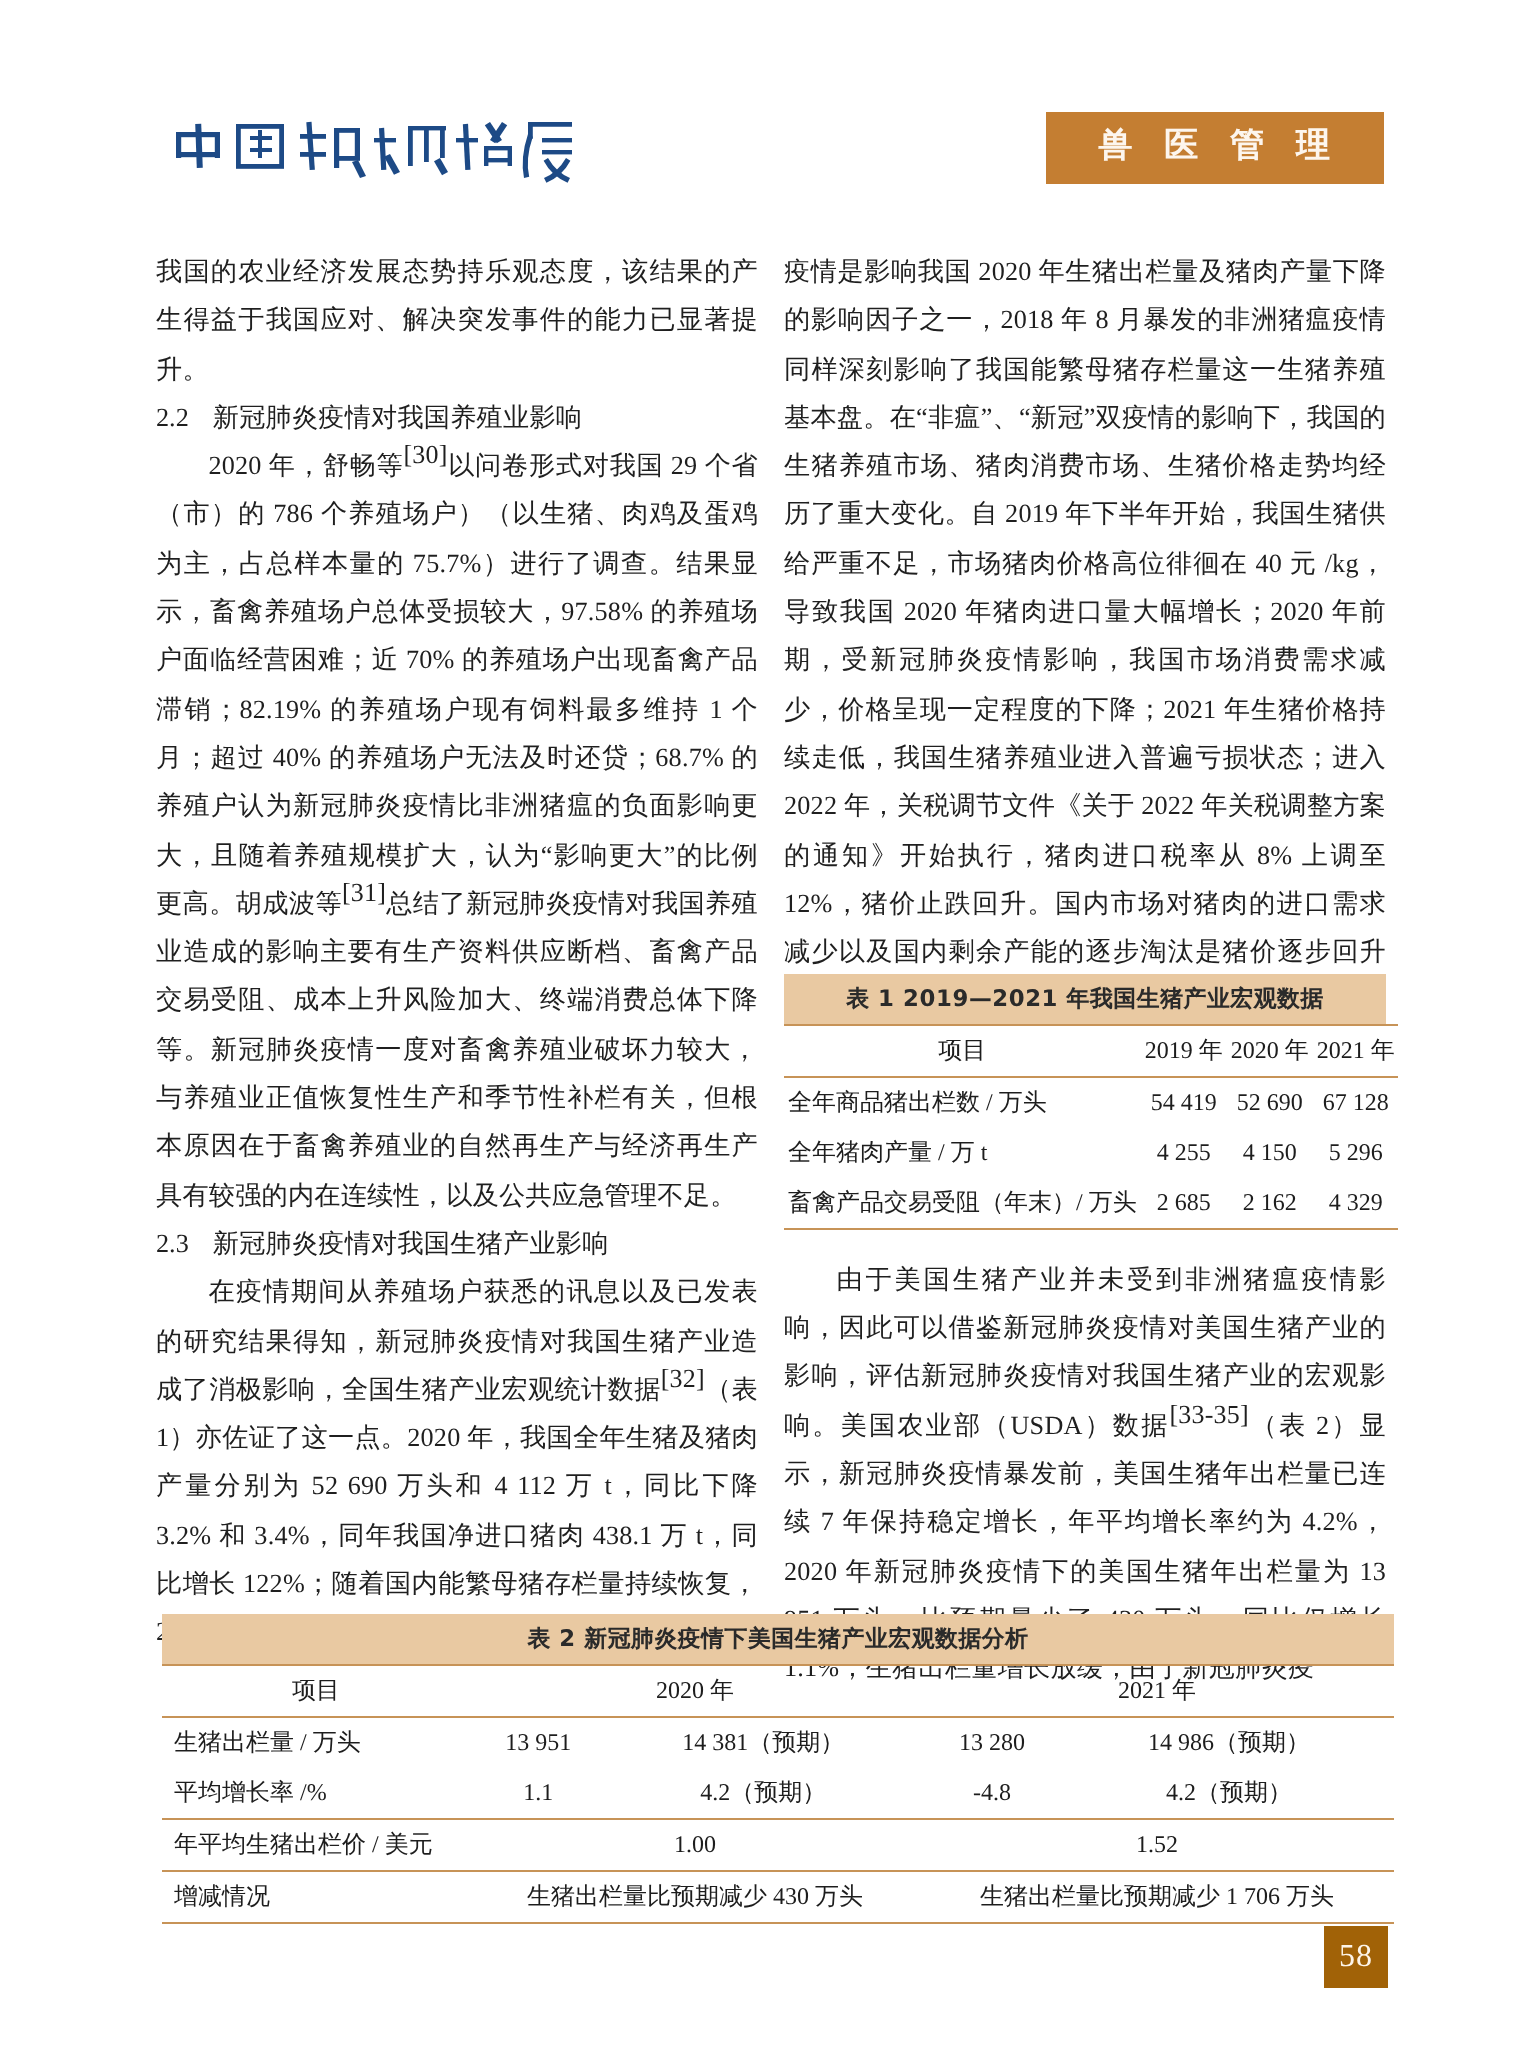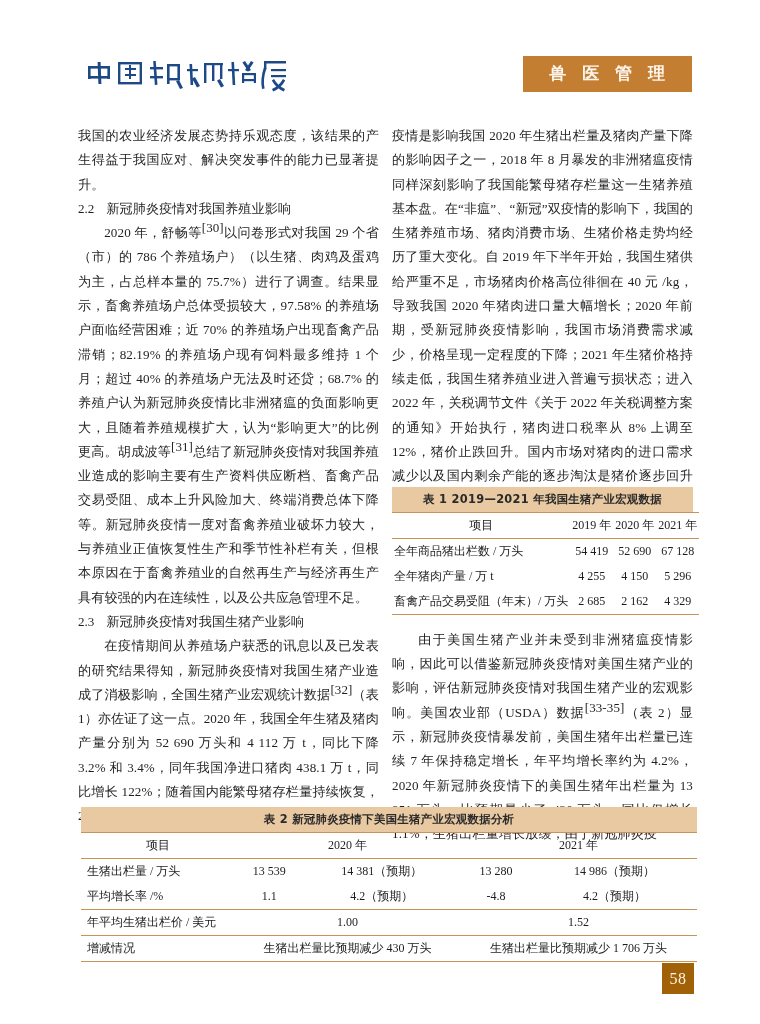--- a/index.html
+++ b/index.html
@@ -293,21 +293,21 @@
       <thead>
         <tr class="rule-top">
           <th class="item">项目</th>
           <th class="grp" colspan="2">2020 年</th>
           <th class="grp" colspan="2">2021 年</th>
         </tr>
       </thead>
       <tbody>
         <tr>
           <td class="item" style="border-top:0.8px solid #c79357">生猪出栏量 / 万头</td>
-          <td class="val" style="border-top:0.8px solid #c79357">13 539</td>
+          <td class="val" style="border-top:0.8px solid #c79357">13 951</td>
           <td class="val" style="border-top:0.8px solid #c79357">14 381（预期）</td>
           <td class="val" style="border-top:0.8px solid #c79357">13 280</td>
           <td class="val" style="border-top:0.8px solid #c79357">14 986（预期）</td>
         </tr>
         <tr>
           <td class="item">平均增长率 /%</td>
           <td class="val">1.1</td>
           <td class="val">4.2（预期）</td>
           <td class="val">-4.8</td>
           <td class="val">4.2（预期）</td>

